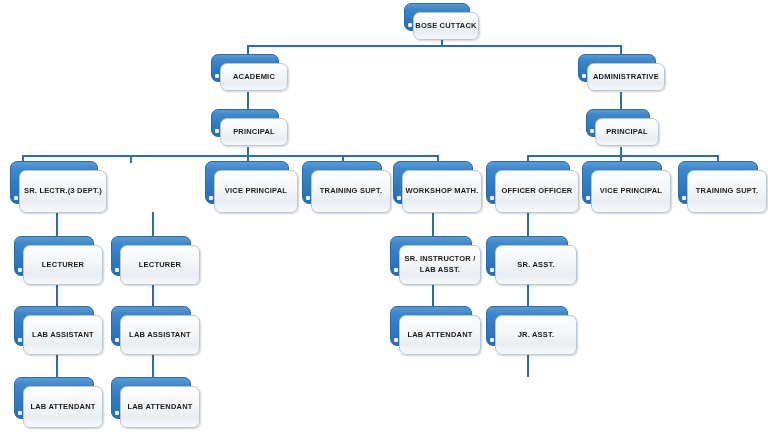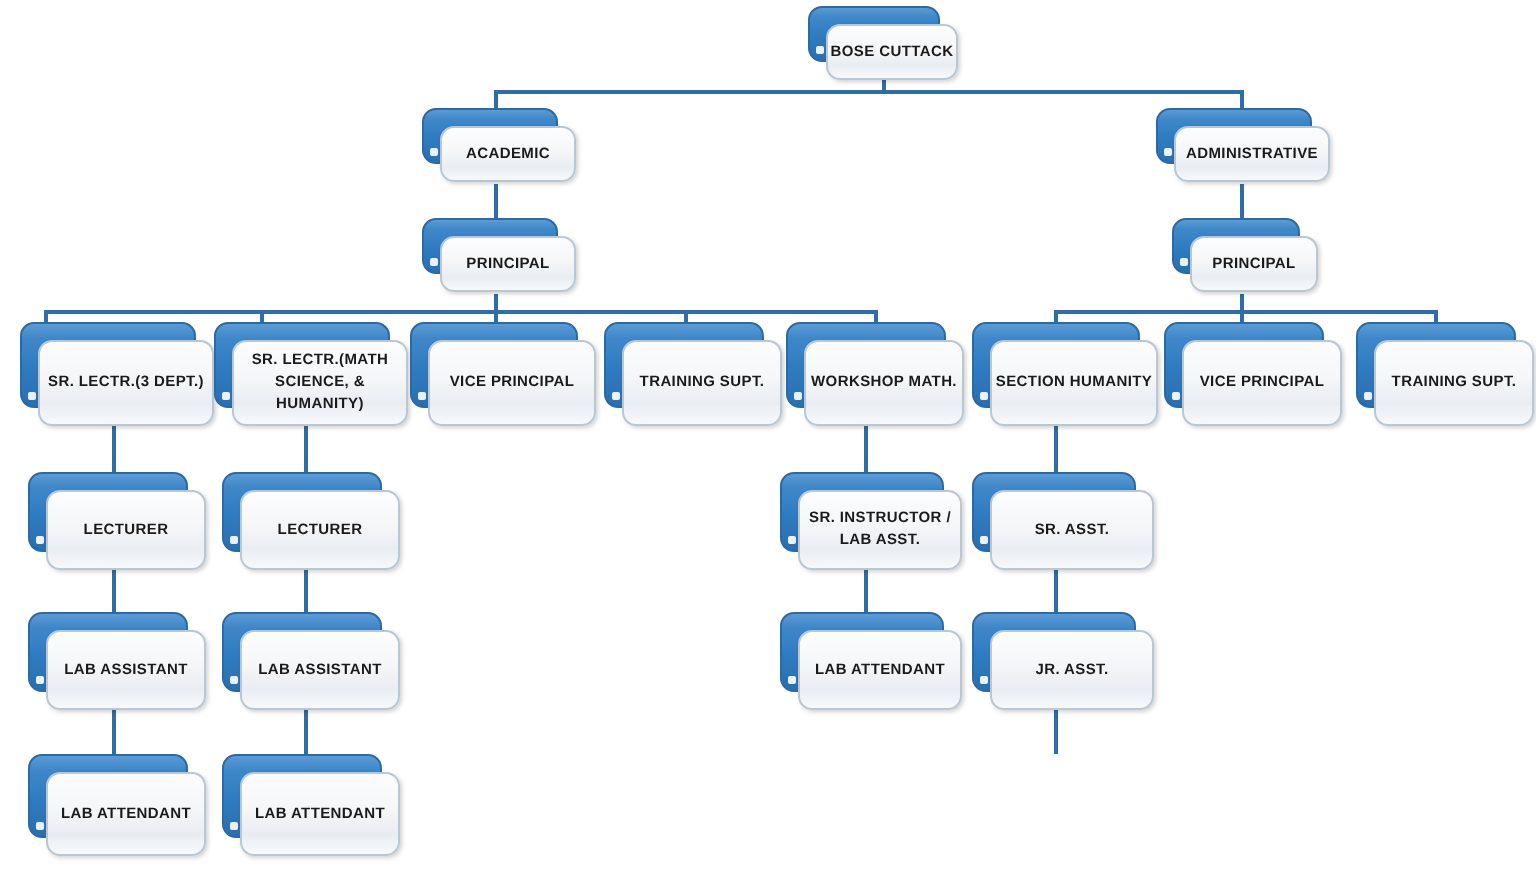--- a/index.html
+++ b/index.html
@@ -142,26 +142,20 @@
       <span class="label">PRINCIPAL</span>
     </div>
   </div>
 
   <div class="node wide" style="left:10px;top:161px;width:88px;height:43px;">
     <div class="back"></div>
     <div class="front">
       <span class="label">SR. LECTR.(3 DEPT.)</span>
     </div>
   </div>
-  <div class="node wide" style="left:107px;top:161px;width:88px;height:43px;">
-    <div class="back"></div>
-    <div class="front">
-      <span class="label">SR. LECTR.(MATH SCIENCE,  &amp; HUMANITY)</span>
-    </div>
-  </div>
   <div class="node" style="left:205px;top:161px;width:84px;height:43px;">
     <div class="back"></div>
     <div class="front">
       <span class="label">VICE PRINCIPAL</span>
     </div>
   </div>
   <div class="node" style="left:302px;top:161px;width:80px;height:43px;">
     <div class="back"></div>
     <div class="front">
       <span class="label">TRAINING SUPT.</span>
@@ -170,21 +164,21 @@
   <div class="node" style="left:393px;top:161px;width:80px;height:43px;">
     <div class="back"></div>
     <div class="front">
       <span class="label">WORKSHOP MATH.</span>
     </div>
   </div>
 
   <div class="node" style="left:486px;top:161px;width:84px;height:43px;">
     <div class="back"></div>
     <div class="front">
-      <span class="label">SECTION HUMANITY</span>
+      <span class="label">OFFICER OFFICER</span>
     </div>
   </div>
   <div class="node" style="left:582px;top:161px;width:80px;height:43px;">
     <div class="back"></div>
     <div class="front">
       <span class="label">VICE PRINCIPAL</span>
     </div>
   </div>
   <div class="node" style="left:678px;top:161px;width:80px;height:43px;">
     <div class="back"></div>

